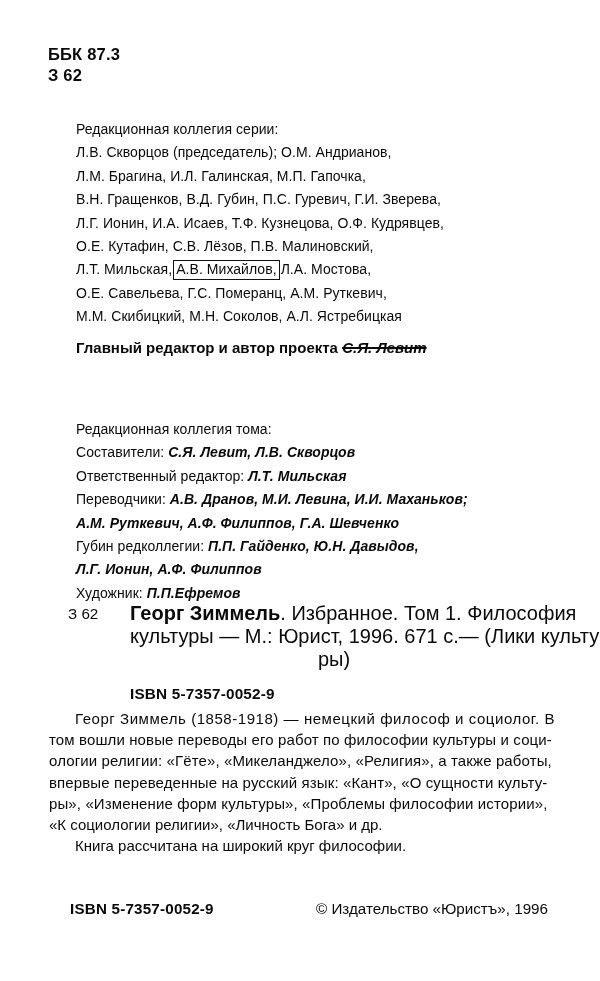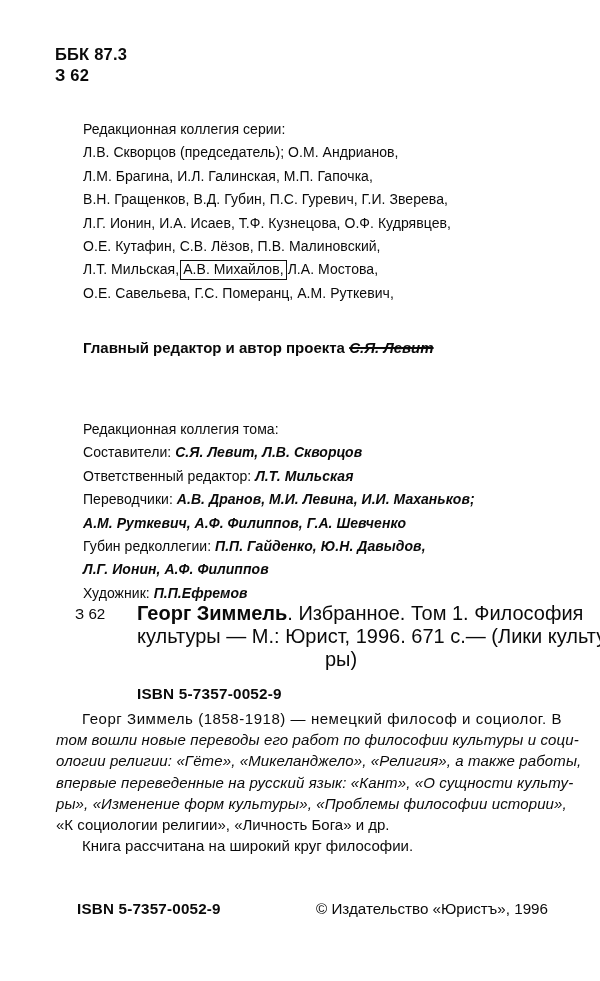--- a/index.html
+++ b/index.html
@@ -15,21 +15,20 @@
     font-family: "Liberation Sans", "DejaVu Sans", sans-serif;
     color: #0a0a0a;
     overflow: hidden;
     -webkit-font-smoothing: antialiased;
   }
 
   .page {
     position: absolute;
     inset: 0;
     padding: 0;
-    margin-left: 7px;
   }
 
   
   .classif {
     position: absolute;
     left: 48px;
     top: 44px;
     font-size: 16.5px;
     font-weight: 700;
     line-height: 21px;
@@ -123,21 +122,21 @@
     position: absolute;
     left: 49px;
     top: 708px;
     width: 505px;
     font-size: 15px;
     line-height: 21.2px;
   }
   .abstract .line { white-space: nowrap; }
   .abstract .line.indent { text-indent: 0; padding-left: 26px; }
   .abstract .sp { letter-spacing: 0.55px; }
-  .abstract .sp2 { letter-spacing: 0.12px; font-style: italic; }
+  .abstract .sp2 { letter-spacing: 0.12px; }
 
   
   .footer {
     position: absolute;
     left: 70px;
     right: 46px;
     top: 900px;
     display: flex;
     justify-content: space-between;
     align-items: baseline;
@@ -166,20 +165,21 @@
 
   <div class="block series-board">
     <div class="line">Редакционная коллегия серии:</div>
     <div class="line">Л.В. Скворцов (председатель); О.М. Андрианов,</div>
     <div class="line">Л.М. Брагина, И.Л. Галинская, М.П. Гапочка,</div>
     <div class="line">В.Н. Гращенков, В.Д. Губин, П.С. Гуревич, Г.И. Зверева,</div>
     <div class="line">Л.Г. Ионин, И.А. Исаев, Т.Ф. Кузнецова, О.Ф. Кудрявцев,</div>
     <div class="line">О.Е. Кутафин, С.В. Лёзов, П.В. Малиновский,</div>
     <div class="line"><span>Л.Т. Мильская,</span><span class="boxed">А.В. Михайлов,</span><span>Л.А. Мостова,</span></div>
     <div class="line">О.Е. Савельева, Г.С. Померанц, А.М. Руткевич,</div>
+    <div class="line">М.М. Скибицкий, М.Н. Соколов, А.Л. Ястребицкая</div>
   </div>
 
   <div class="chief">
     <span class="role">Главный редактор и автор проекта</span>
     <span class="struck">С.Я. Левит</span>
   </div>
 
   <div class="block volume-board">
     <div class="line">Редакционная коллегия тома:</div>
 

